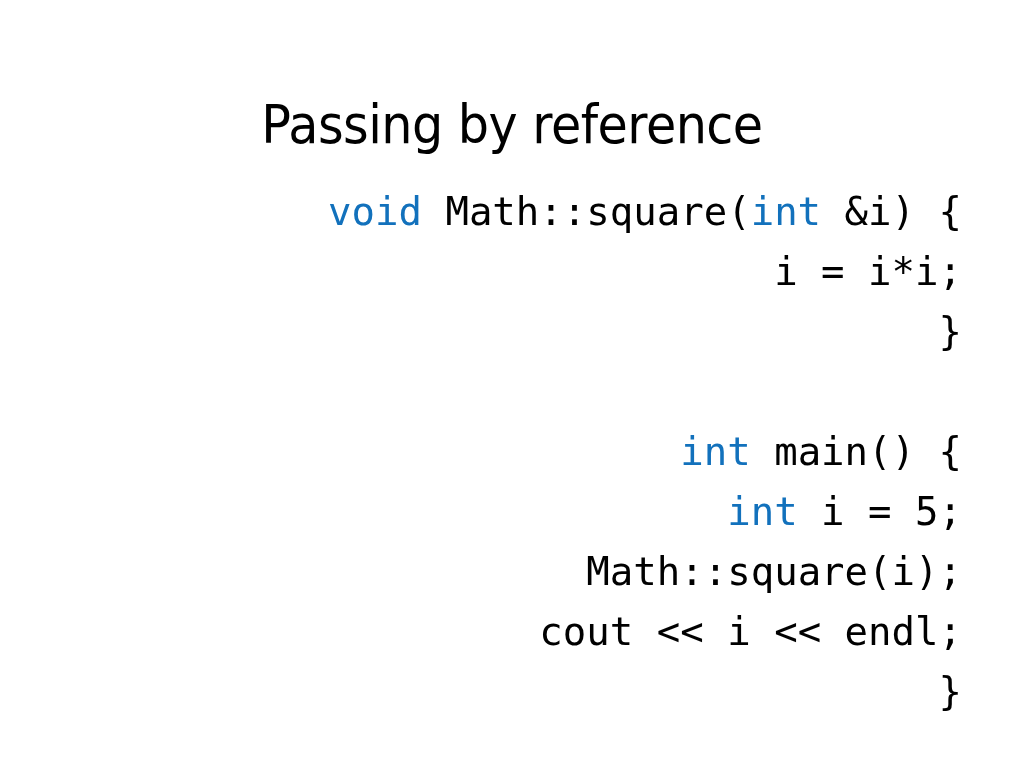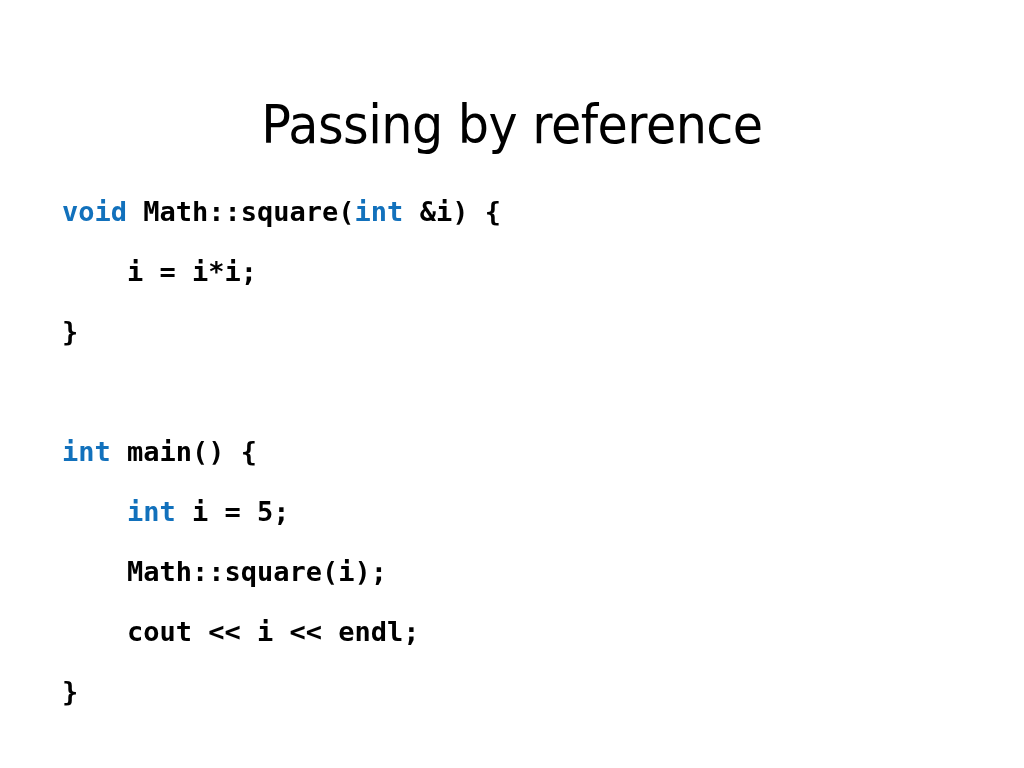--- a/index.html
+++ b/index.html
@@ -33,26 +33,27 @@
     white-space: nowrap;
     transform: scaleX(0.93);
     transform-origin: center top;
   }
   #code-block {
     position: absolute;
     left: 62px;
     top: 182px;
     width: 900px;
     font-family: "DejaVu Sans Mono", "Liberation Mono", monospace;
-    font-weight: 700;
-    font-size: 27px;
+    font-weight: 400;
+    font-size: 39px;
     line-height: 60px;
     color: #000000;
     white-space: pre;
     letter-spacing: 0px;
+    text-align: right;
   }
   .code-line {
     height: 60px;
     white-space: pre;
   }
   .code-line.blank {
     height: 60px;
   }
   .tok {
     white-space: pre;

